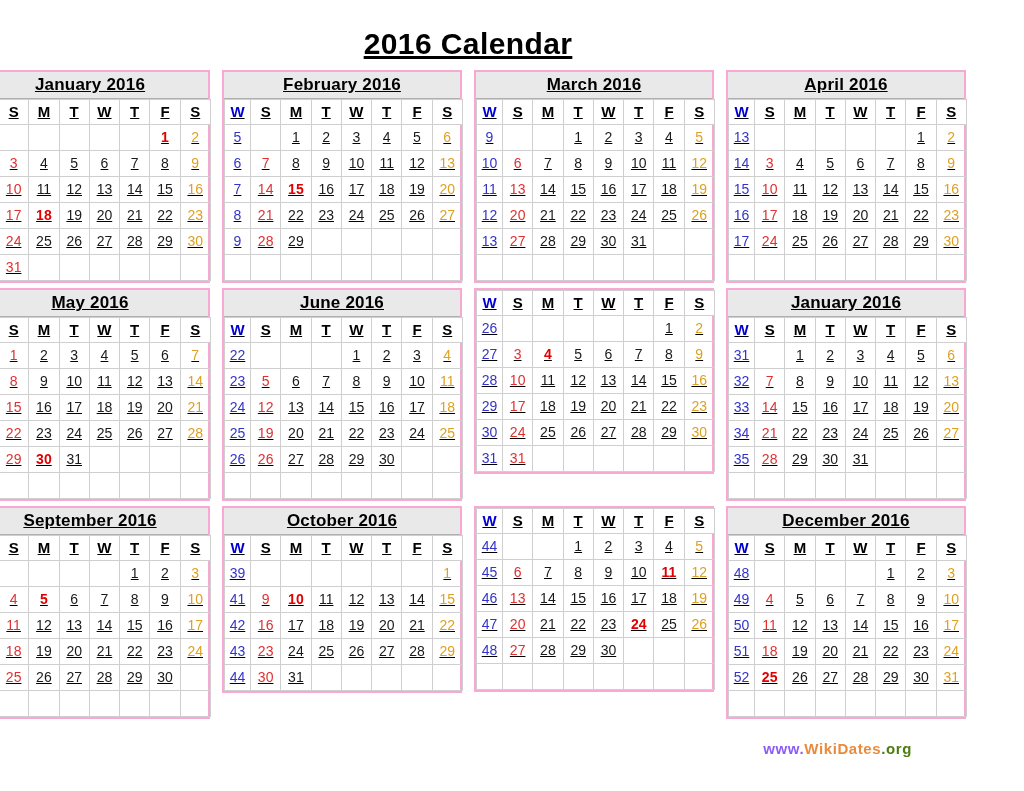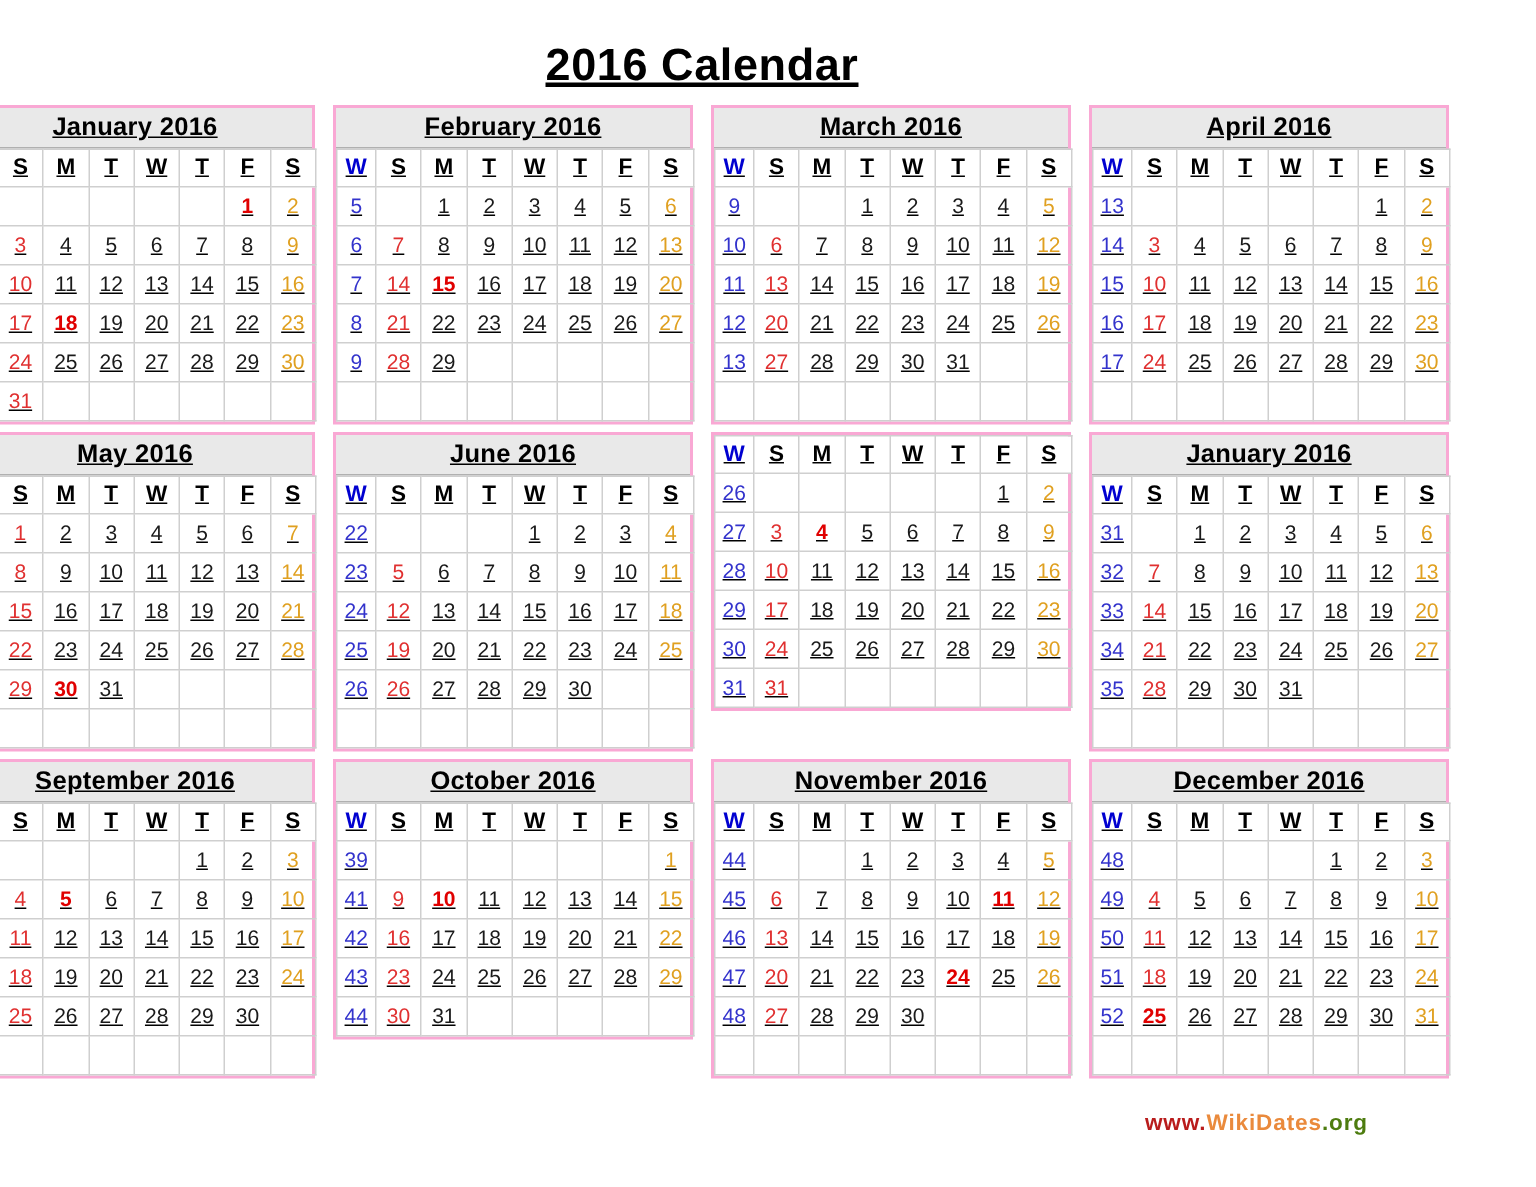--- a/index.html
+++ b/index.html
@@ -122,21 +122,21 @@
 
   .footer {
     position: absolute;
     right: 24px;
     bottom: 34px;
     font-size: 15px;
     font-weight: bold;
     letter-spacing: 0.6px;
     white-space: nowrap;
   }
-  .footer .w-part  { color: #b91c1c; margin-left: 28px; }
+  .footer .w-part  { color: #8b5cf6; margin-left: 28px; }
   .footer .n-part  { color: #ea8a3c; }
   .footer .o-part  { color: #4d7c0f; }
 </style>
 </head>
 <body>
 
 <div class="page">
 
   <div class="page-title">2016 Calendar</div>
 
@@ -1035,21 +1035,20 @@
                 <td class="empty"></td>
                 <td class="empty"></td>
                 <td class="empty"></td>
               </tr>
             </tbody>
           </table>
         </div>
       </div>
       <div class="month-cell">
         <div class="month-block">
-          <div class="month-title">November 2016</div>
           <table class="month-table">
             <colgroup>
               <col class="wk-col">
               <col class="day-col">
               <col class="day-col">
               <col class="day-col">
               <col class="day-col">
               <col class="day-col">
               <col class="day-col">
               <col class="day-col">

